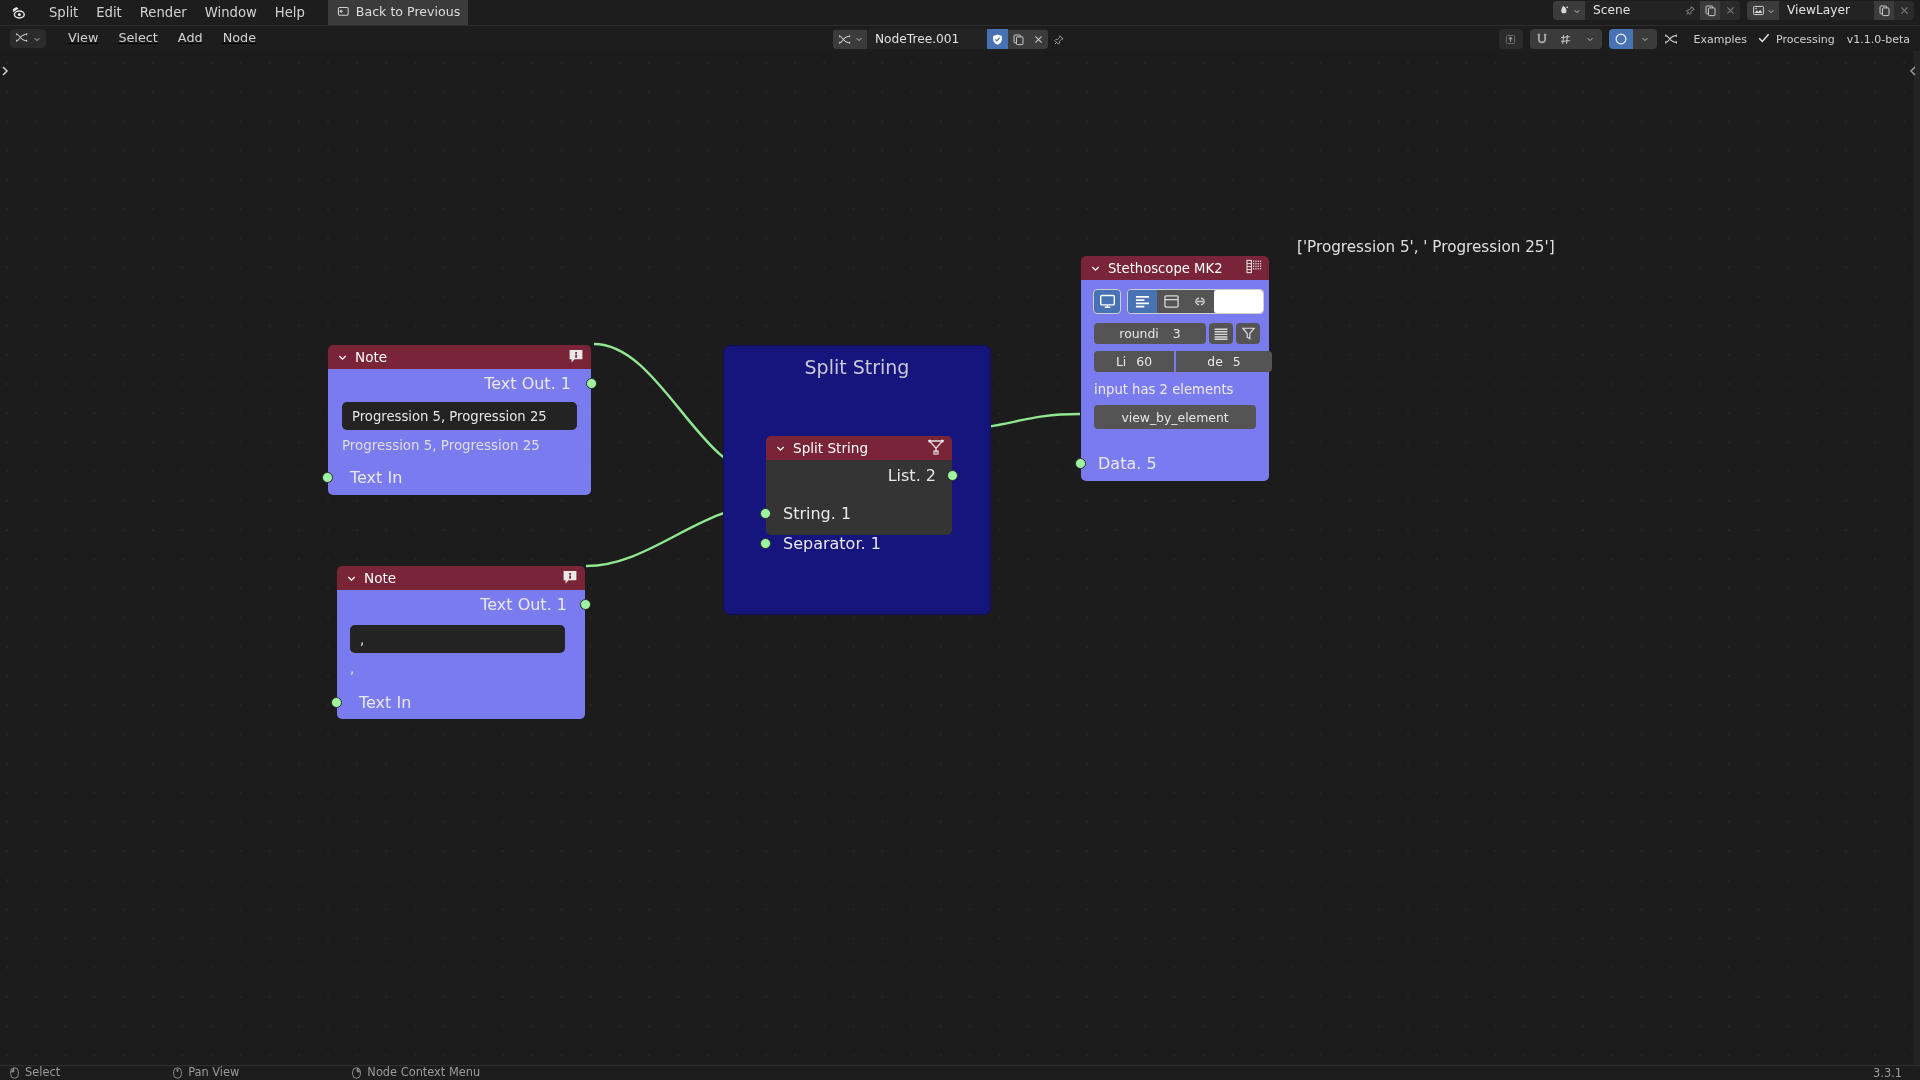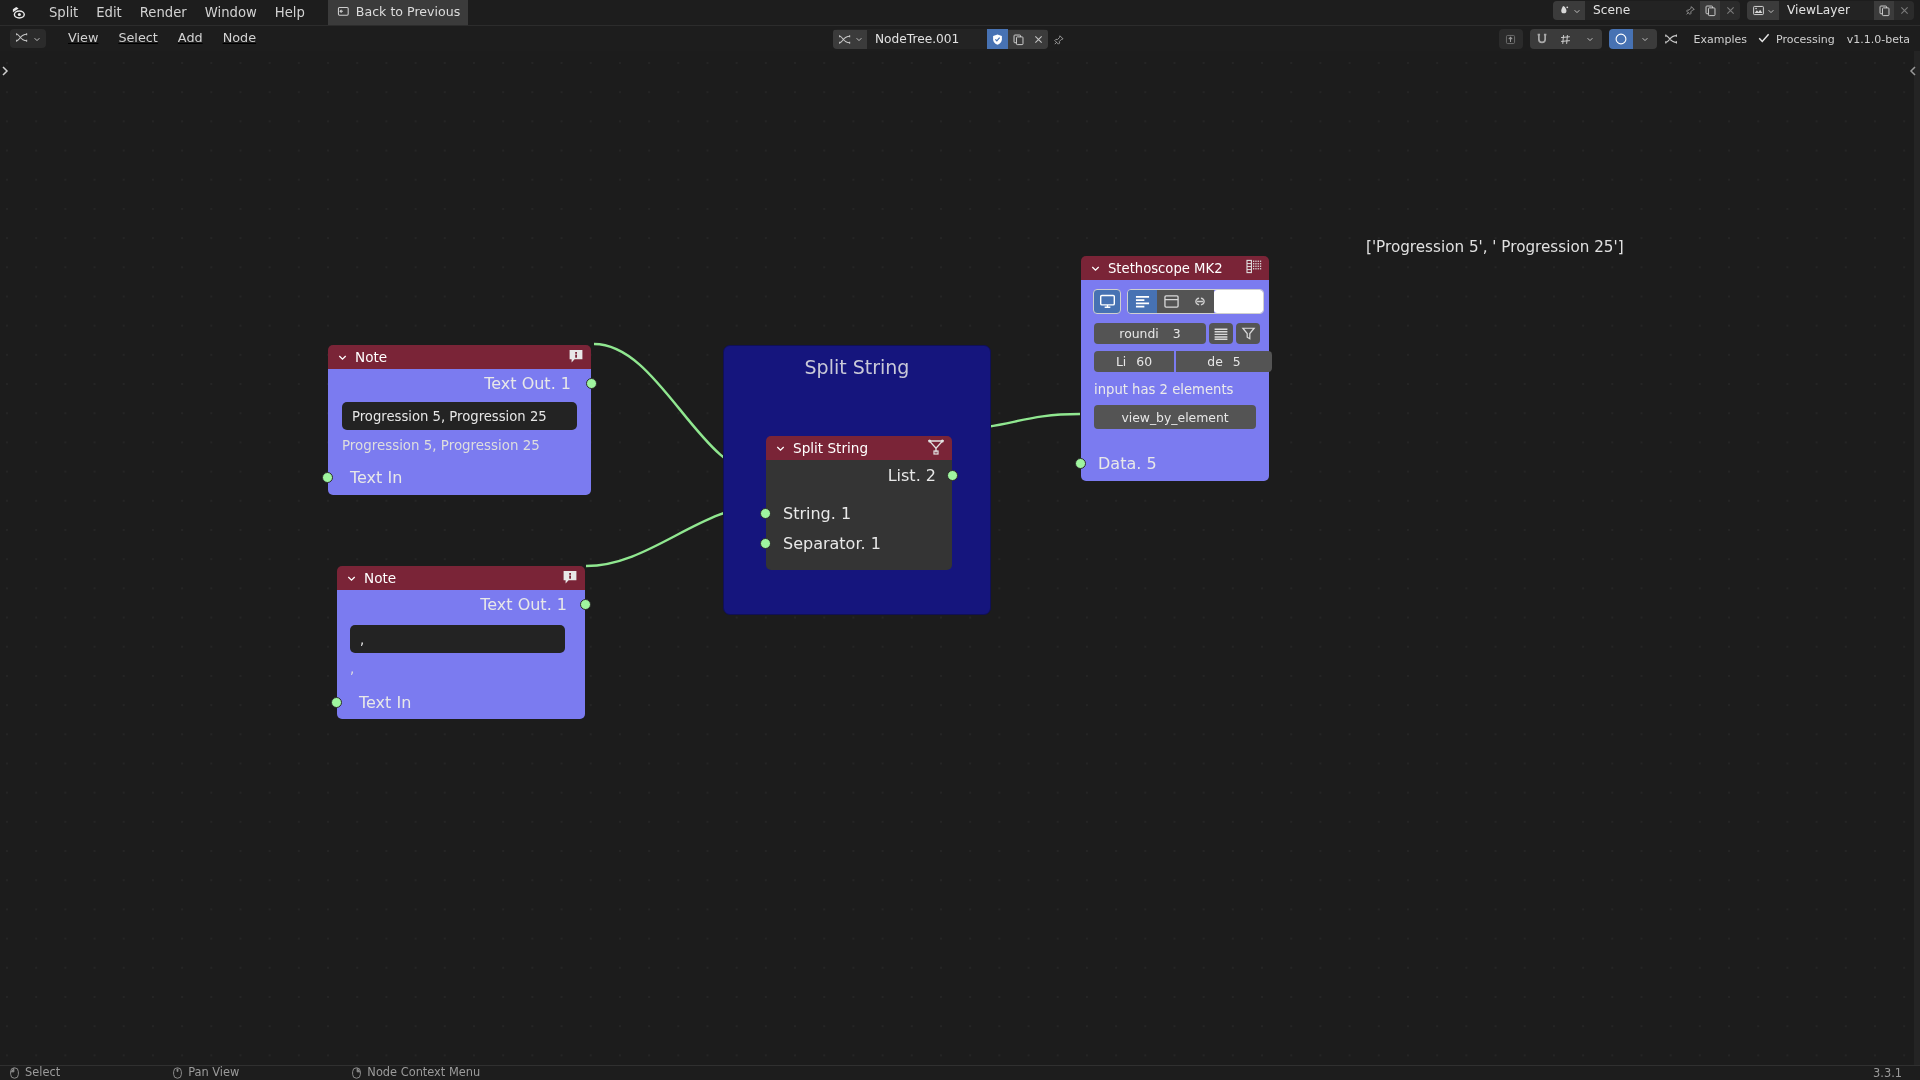--- a/index.html
+++ b/index.html
@@ -477,21 +477,21 @@
       <span>
         <svg width="18" height="17" viewBox="0 0 18 17">
           <path d="M2.4 3 L15.6 3 L9 10.2 Z" fill="none" stroke="#e3e3e3" stroke-width="1.3"></path>
           <path d="M9 10.2 L9 14.4" stroke="#e3e3e3" stroke-width="1.3"></path>
           <rect x="7" y="13" width="4" height="3" fill="none" stroke="#e3e3e3" stroke-width="1.2"></rect>
           <circle cx="2.7" cy="3" r="1.5" fill="#e3e3e3"></circle>
           <circle cx="15.3" cy="3" r="1.5" fill="#e3e3e3"></circle>
         </svg>
       </span>
     </div>
-    <div class="node-dark-body" style="height:110px;">
+    <div class="node-dark-body" style="height:75px;">
       <div class="socket-label" style="right:16px; top:6px;">List. 2</div>
       <div class="socket" style="right:-6px; top:10px;"></div>
 
       <div class="socket-label" style="left:17px; top:44px;">String. 1</div>
       <div class="socket" style="left:-6px; top:48px;"></div>
 
       <div class="socket-label" style="left:17px; top:74px;">Separator. 1</div>
       <div class="socket" style="left:-6px; top:78px;"></div>
     </div>
   </div>
@@ -595,21 +595,21 @@
 
       <div class="st-msg" style="left:13px; top:102px;">input has 2 elements</div>
 
       <div class="st-btn" style="position:absolute; left:13px; top:125px; width:162px; height:24px;">view_by_element</div>
 
       <div class="socket-label" style="left:17px; bottom:8px;">Data. 5</div>
       <div class="socket" style="left:-6px; bottom:12px;"></div>
     </div>
   </div>
 
-  <div id="result-text" style="left:1366px; top:187px;">['Progression 5', ' Progression 25']</div>
+  <div id="result-text" style="left:1297px; top:187px;">['Progression 5', ' Progression 25']</div>
 </div>
 
 <div id="statusbar">
   <div class="status-item" style="margin-left:10px;">
     <span>
       <svg width="9" height="12" viewBox="0 0 10 13">
         <rect x="0.7" y="0.7" width="8.6" height="11.6" rx="4.3" fill="none" stroke="#8c8c8c" stroke-width="1.1"></rect>
         <path d="M0.7 5.2 L4.3 5.2 L4.3 0.8" fill="#8c8c8c" stroke="#8c8c8c" stroke-width="1.1"></path>
       </svg>
     </span>

